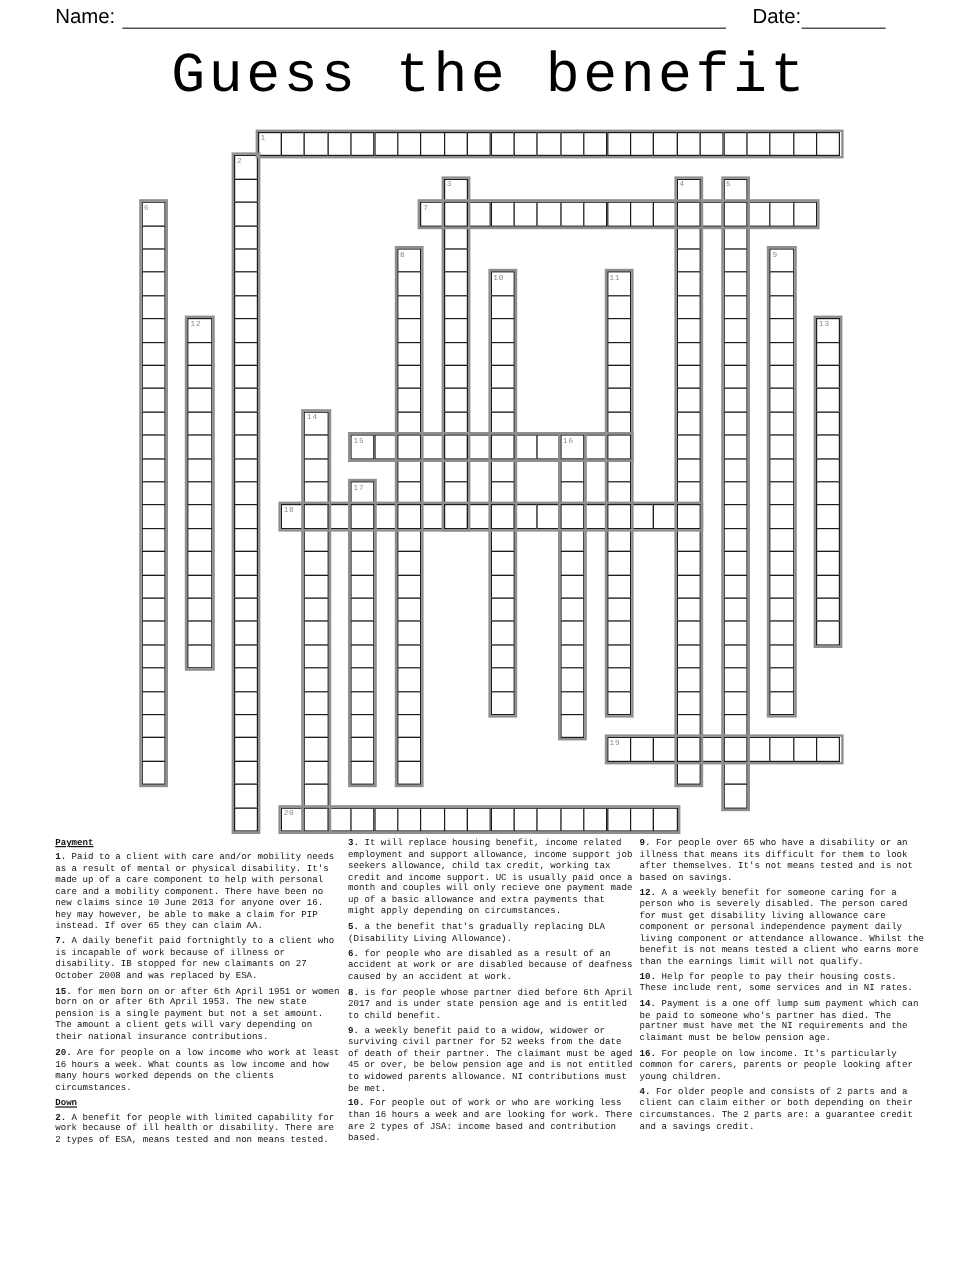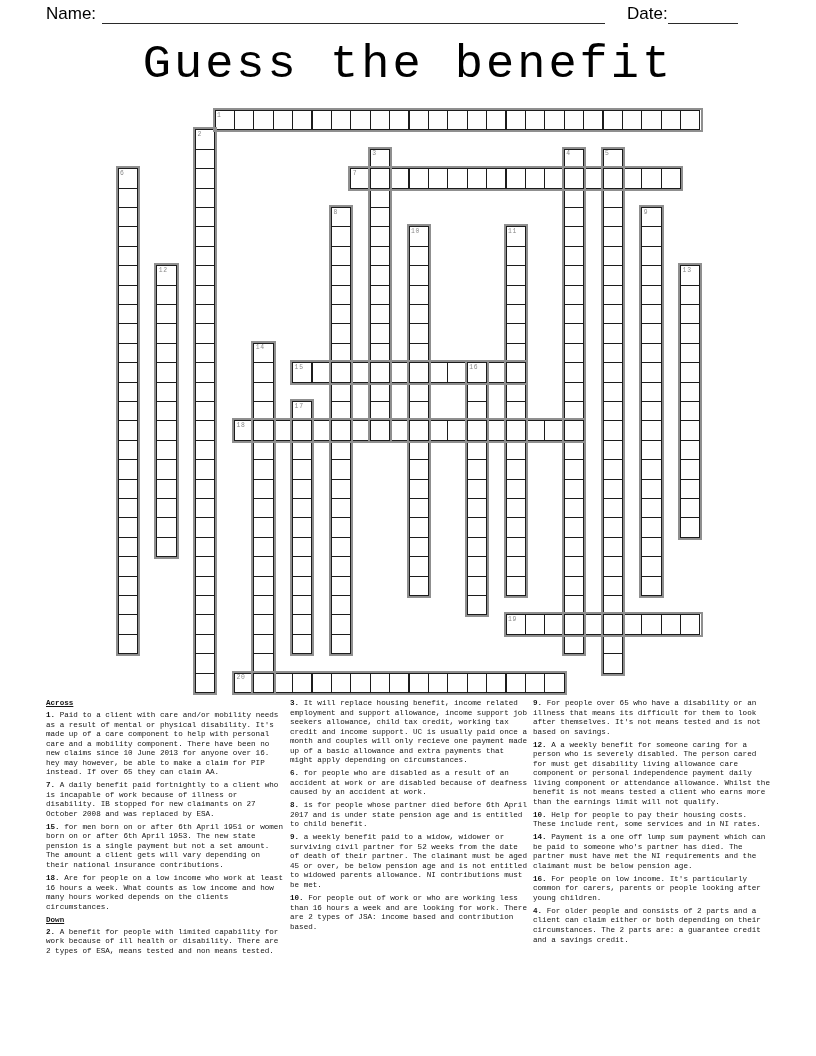--- a/index.html
+++ b/index.html
@@ -475,30 +475,31 @@
     <div class="word" style="left: 251.3px; top: 340.8px; width: 24.4px; height: 354.2px;"></div>
     <div class="word" style="left: 290.1px; top: 360.2px; width: 237.8px; height: 24.4px;"></div>
     <div class="word" style="left: 464.7px; top: 360.2px; width: 24.4px; height: 257.2px;"></div>
     <div class="word" style="left: 290.1px; top: 399px; width: 24.4px; height: 257.2px;"></div>
     <div class="word" style="left: 231.9px; top: 418.4px; width: 354.2px; height: 24.4px;"></div>
     <div class="word" style="left: 503.5px; top: 612.4px; width: 199px; height: 24.4px;"></div>
     <div class="word" style="left: 231.9px; top: 670.6px; width: 334.8px; height: 24.4px;"></div>
   </div>
 
 <div class="clue-col" id="clue-col-0">
-    <div class="clue-heading">Across</div>
+    <div class="clue-heading">Payment</div>
     <div class="clue"><b>1.</b> Paid to a client with care and/or mobility needs as a result of mental or physical disability. It's made up of a care component to help with personal care and a mobility component. There have been no new claims since 10 June 2013 for anyone over 16. hey may however, be able to make a claim for PIP instead. If over 65 they can claim AA.</div>
     <div class="clue"><b>7.</b> A daily benefit paid fortnightly to a client who is incapable of work because of illness or disability. IB stopped for new claimants on 27 October 2008 and was replaced by ESA.</div>
     <div class="clue"><b>15.</b> for men born on or after 6th April 1951 or women born on or after 6th April 1953. The new state pension is a single payment but not a set amount. The amount a client gets will vary depending on their national insurance contributions.</div>
-    <div class="clue"><b>18.</b> Are for people on a low income who work at least 16 hours a week. What counts as low income and how many hours worked depends on the clients circumstances.</div>
+    <div class="clue"><b>20.</b> Are for people on a low income who work at least 16 hours a week. What counts as low income and how many hours worked depends on the clients circumstances.</div>
     <div class="clue-heading">Down</div>
     <div class="clue"><b>2.</b> A benefit for people with limited capability for work because of ill health or disability. There are 2 types of ESA, means tested and non means tested.</div>
   </div>
 <div class="clue-col" id="clue-col-1">
     <div class="clue"><b>3.</b> It will replace housing benefit, income related employment and support allowance, income support job seekers allowance, child tax credit, working tax credit and income support. UC is usually paid once a month and couples will only recieve one payment made up of a basic allowance and extra payments that might apply depending on circumstances.</div>
+    <div class="clue"><b>5.</b> a the benefit that's gradually replacing DLA (Disability Living Allowance).</div>
     <div class="clue"><b>6.</b> for people who are disabled as a result of an accident at work or are disabled because of deafness caused by an accident at work.</div>
     <div class="clue"><b>8.</b> is for people whose partner died before 6th April 2017 and is under state pension age and is entitled to child benefit.</div>
     <div class="clue"><b>9.</b> a weekly benefit paid to a widow, widower or surviving civil partner for 52 weeks from the date of death of their partner. The claimant must be aged 45 or over, be below pension age and is not entitled to widowed parents allowance. NI contributions must be met.</div>
     <div class="clue"><b>10.</b> For people out of work or who are working less than 16 hours a week and are looking for work. There are 2 types of JSA: income based and contribution based.</div>
   </div>
 <div class="clue-col" id="clue-col-2">
     <div class="clue"><b>9.</b> For people over 65 who have a disability or an illness that means its difficult for them to look after themselves. It's not means tested and is not based on savings.</div>
     <div class="clue"><b>12.</b> A a weekly benefit for someone caring for a person who is severely disabled. The person cared for must get disability living allowance care component or personal independence payment daily living component or attendance allowance. Whilst the benefit is not means tested a client who earns more than the earnings limit will not qualify.</div>
     <div class="clue"><b>10.</b> Help for people to pay their housing costs. These include rent, some services and in NI rates.</div>
     <div class="clue"><b>14.</b> Payment is a one off lump sum payment which can be paid to someone who's partner has died. The partner must have met the NI requirements and the claimant must be below pension age.</div>

